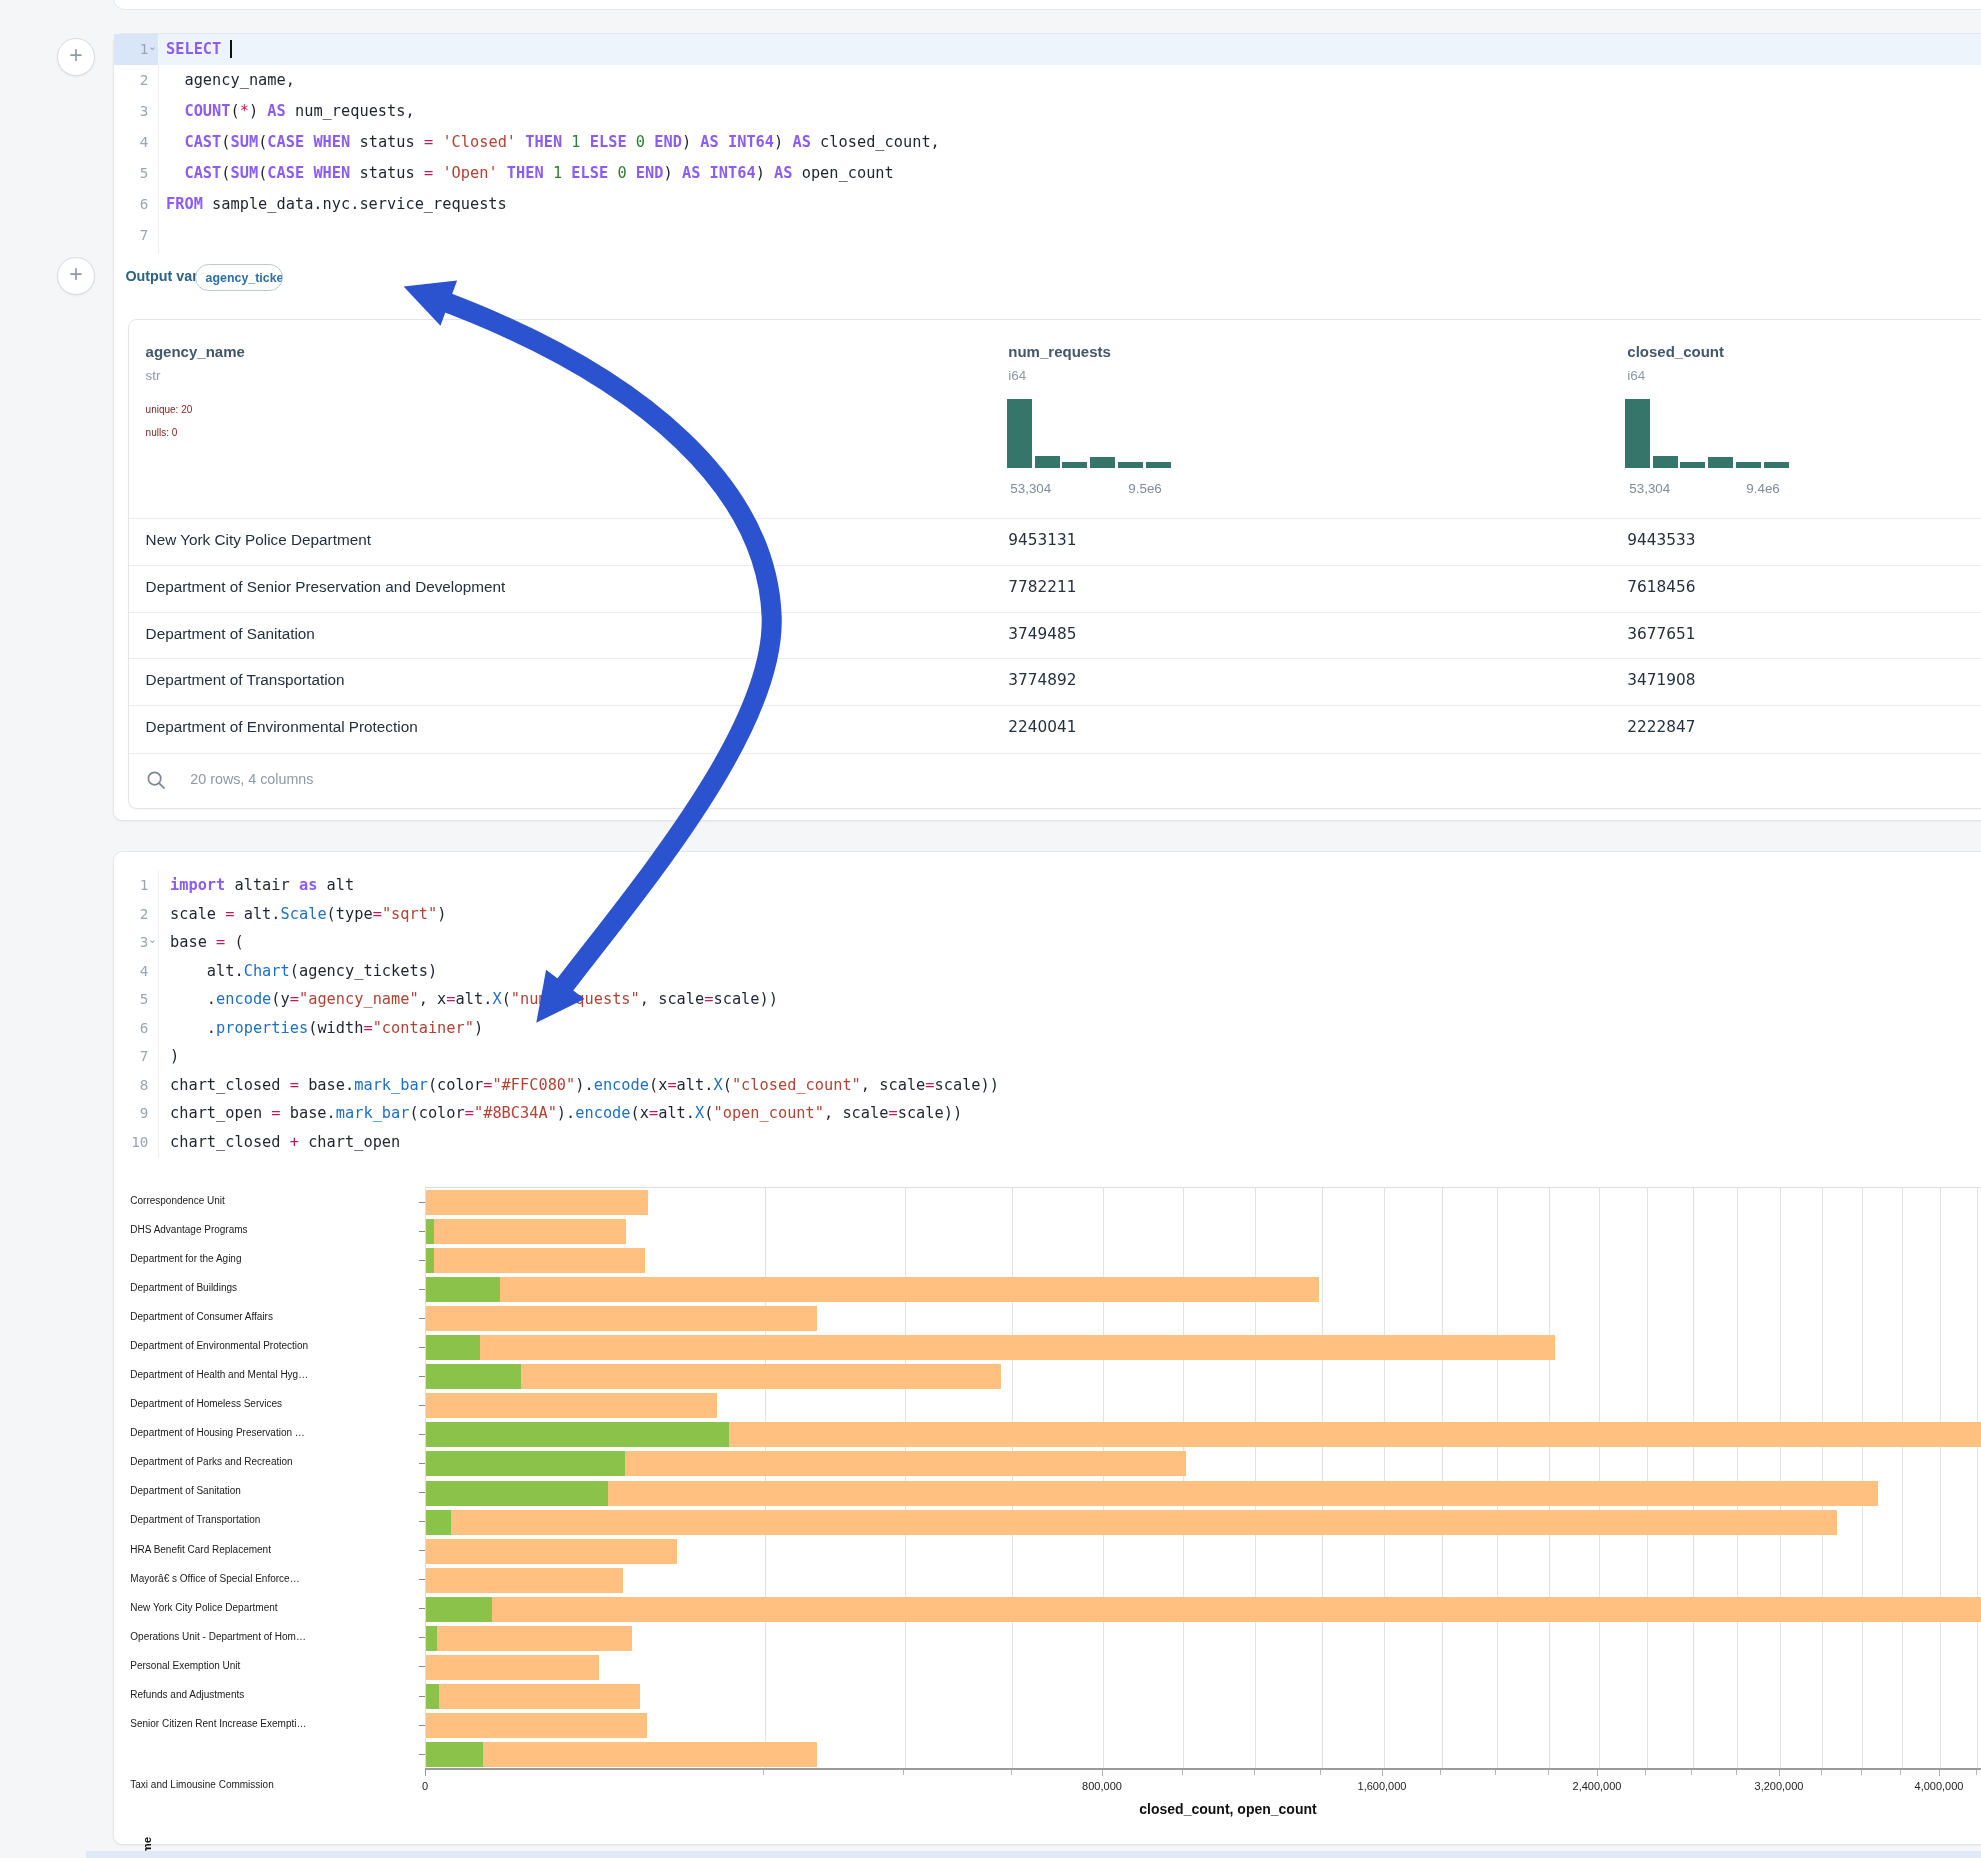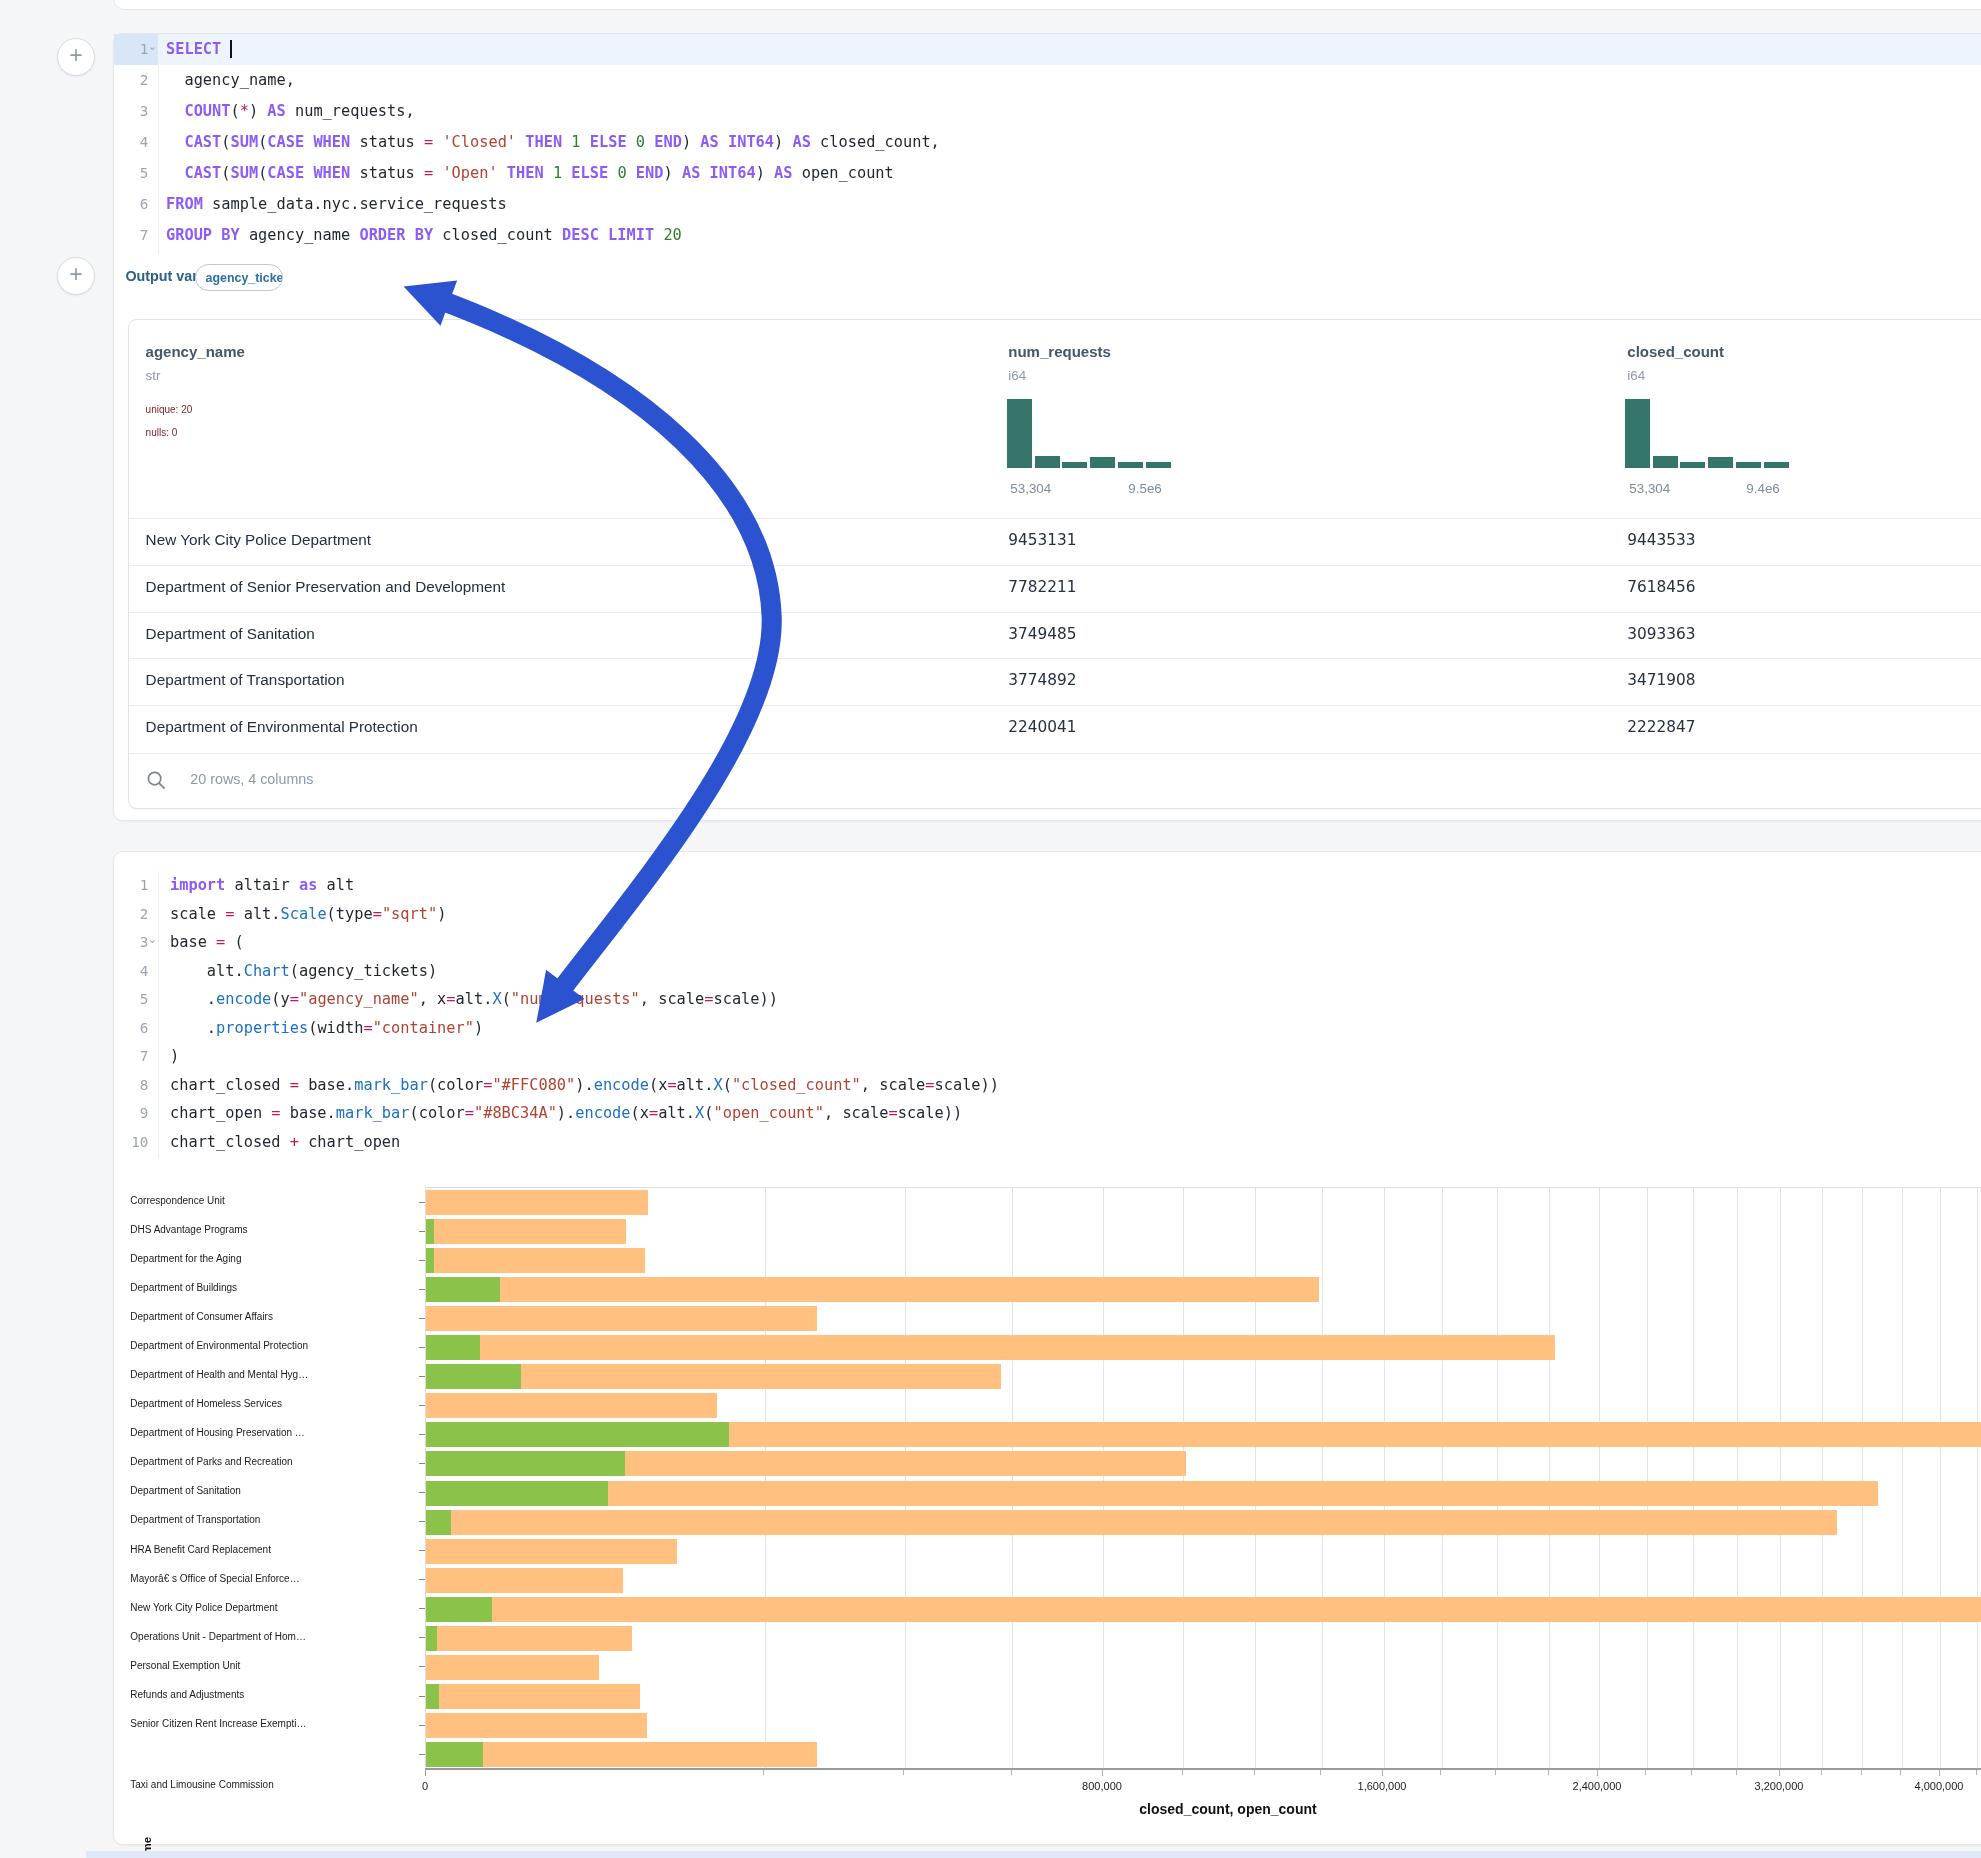--- a/index.html
+++ b/index.html
@@ -78,21 +78,21 @@
 
 <div class="card" style="top:33px;height:786px;">
   <div class="editor sql" id="sql-editor" style="height:220px;">
     <div class="gutline"></div>
   <div class="code-line line-hl"><span class="gut">1<span class="chev">⌄</span></span><span class="codetxt"><span class="t-kw">SELECT</span><span class="t-id"> </span><span class="caret"></span></span></div>
       <div class="code-line"><span class="gut">2</span><span class="codetxt"><span class="t-id">  agency_name,</span></span></div>
       <div class="code-line"><span class="gut">3</span><span class="codetxt"><span class="t-id">  </span><span class="t-kw">COUNT</span><span class="t-id">(</span><span class="t-op">*</span><span class="t-id">) </span><span class="t-kw">AS</span><span class="t-id"> num_requests,</span></span></div>
       <div class="code-line"><span class="gut">4</span><span class="codetxt"><span class="t-id">  </span><span class="t-kw">CAST</span><span class="t-id">(</span><span class="t-kw">SUM</span><span class="t-id">(</span><span class="t-kw">CASE</span><span class="t-id"> </span><span class="t-kw">WHEN</span><span class="t-id"> status </span><span class="t-op">=</span><span class="t-id"> </span><span class="t-str">'Closed'</span><span class="t-id"> </span><span class="t-kw">THEN</span><span class="t-id"> </span><span class="t-num">1</span><span class="t-id"> </span><span class="t-kw">ELSE</span><span class="t-id"> </span><span class="t-num">0</span><span class="t-id"> </span><span class="t-kw">END</span><span class="t-id">) </span><span class="t-kw">AS</span><span class="t-id"> </span><span class="t-kw">INT64</span><span class="t-id">) </span><span class="t-kw">AS</span><span class="t-id"> closed_count,</span></span></div>
       <div class="code-line"><span class="gut">5</span><span class="codetxt"><span class="t-id">  </span><span class="t-kw">CAST</span><span class="t-id">(</span><span class="t-kw">SUM</span><span class="t-id">(</span><span class="t-kw">CASE</span><span class="t-id"> </span><span class="t-kw">WHEN</span><span class="t-id"> status </span><span class="t-op">=</span><span class="t-id"> </span><span class="t-str">'Open'</span><span class="t-id"> </span><span class="t-kw">THEN</span><span class="t-id"> </span><span class="t-num">1</span><span class="t-id"> </span><span class="t-kw">ELSE</span><span class="t-id"> </span><span class="t-num">0</span><span class="t-id"> </span><span class="t-kw">END</span><span class="t-id">) </span><span class="t-kw">AS</span><span class="t-id"> </span><span class="t-kw">INT64</span><span class="t-id">) </span><span class="t-kw">AS</span><span class="t-id"> open_count</span></span></div>
       <div class="code-line"><span class="gut">6</span><span class="codetxt"><span class="t-kw">FROM</span><span class="t-id"> sample_data.nyc.service_requests</span></span></div>
-      <div class="code-line"><span class="gut">7</span><span class="codetxt"><span class="t-kw">GROUP BY</span><span class="t-id"> agency_name </span><span class="t-kw">ORDER BY</span><span class="t-id"> closed_count </span><span class="t-kw">DESC</span><span class="t-id"> </span><span class="t-kw">LIMIT</span><span class="t-id"> </span><span class="t-num">20</span></span></div>
+      <div class="code-line"><span class="gut">7</span></div>
     </div>
   <div class="outvar-label" style="left:11.5px;top:234px;">Output variable:</div>
   <div class="outvar-pill" style="left:81px;top:230px;">agency_tickets</div>
 
   <div class="dftable" style="left:14.3px;top:285px;width:1874px;height:488px;">
 
     <div class="col-title" style="left:16.3px;top:23px;">agency_name</div>
     <div class="col-type" style="left:16.3px;top:48px;">str</div>
     <div class="col-stat" style="left:16.3px;top:84px;">unique: 20</div>
     <div class="col-stat" style="left:16.3px;top:107px;">nulls: 0</div>
@@ -130,21 +130,21 @@
           <div class="df-num" style="left: 1498px;">9443533</div>
         </div>
         <div class="df-row" style="top: 245px;">
           <div class="df-name">Department of Senior Preservation and Development</div>
           <div class="df-num" style="left: 879px;">7782211</div>
           <div class="df-num" style="left: 1498px;">7618456</div>
         </div>
         <div class="df-row" style="top: 292px;">
           <div class="df-name">Department of Sanitation</div>
           <div class="df-num" style="left: 879px;">3749485</div>
-          <div class="df-num" style="left: 1498px;">3093363</div>
+          <div class="df-num" style="left: 1498px;">3677651</div>
         </div>
         <div class="df-row" style="top: 338px;">
           <div class="df-name">Department of Transportation</div>
           <div class="df-num" style="left: 879px;">3774892</div>
           <div class="df-num" style="left: 1498px;">3471908</div>
         </div>
         <div class="df-row" style="top: 385px;">
           <div class="df-name">Department of Environmental Protection</div>
           <div class="df-num" style="left: 879px;">2240041</div>
           <div class="df-num" style="left: 1498px;">2222847</div>

